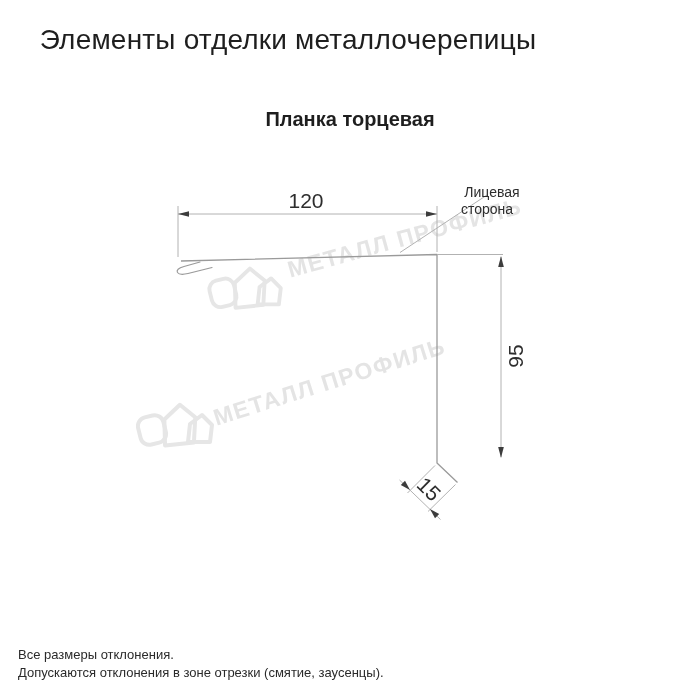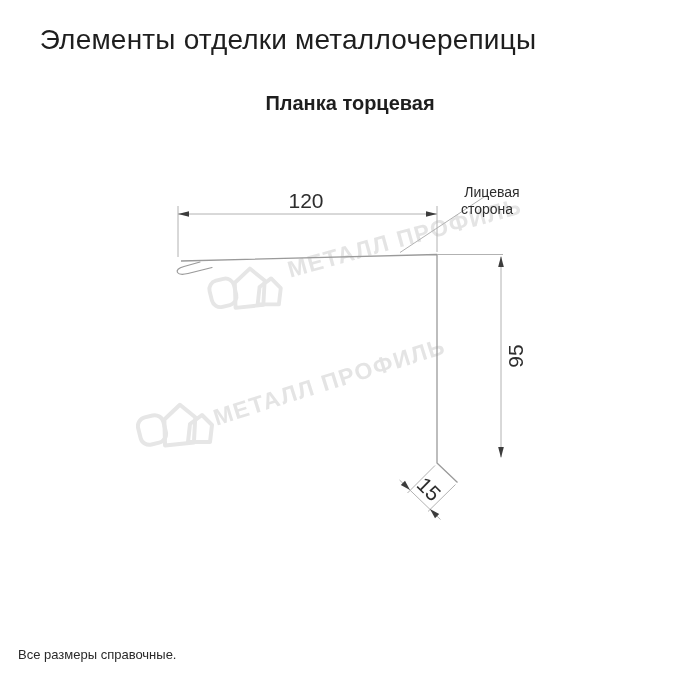--- a/index.html
+++ b/index.html
@@ -14,21 +14,21 @@
   .title{
     position:absolute;left:0;top:24px;width:576px;
     text-align:center;
     font-size:28px;font-weight:400;color:#1e1e1e;
     letter-spacing:0.2px;
   }
   .subtitle{
     position:absolute;left:0;width:700px;text-align:center;
     font-size:20px;font-weight:700;color:#1e1e1e;
   }
-  .subtitle.name{top:92px;}
+  .subtitle.name{top:108px;}
   .subtitle.code{top:119px;}
   
   .footer{
     position:absolute;left:18px;top:646px;
     font-size:13px;line-height:18px;color:#2a2a2a;
   }
   
   .wm-logo{position:absolute;z-index:1;}
   .wm-text{
     position:absolute;z-index:1;
@@ -106,16 +106,17 @@
     <polygon points="410,490 400.8,485 405,480.8" fill="#3c3c3c"></polygon>
     <polygon points="430,509 435,518.2 439.2,514" fill="#3c3c3c"></polygon>
     <text class="dim-num" x="429" y="489" text-anchor="middle" dominant-baseline="central" transform="rotate(45 429 489)">15</text>
 
     <line x1="400" y1="252.5" x2="487" y2="195" stroke="#b2b2b2" stroke-width="1"></line>
     <text class="face-label" x="492" y="197" text-anchor="middle">Лицевая</text>
     <text class="face-label" x="487" y="214" text-anchor="middle">сторона</text>
   </svg>
 
   <div class="footer">
-    <div>Все размеры справочные.</div>
+    <div>Все размеры отклонения.</div>
+    <div>Допускаются отклонения в зоне отрезки (смятие, заусенцы).</div>
   </div>
 
 </div>
 
 </body></html>

